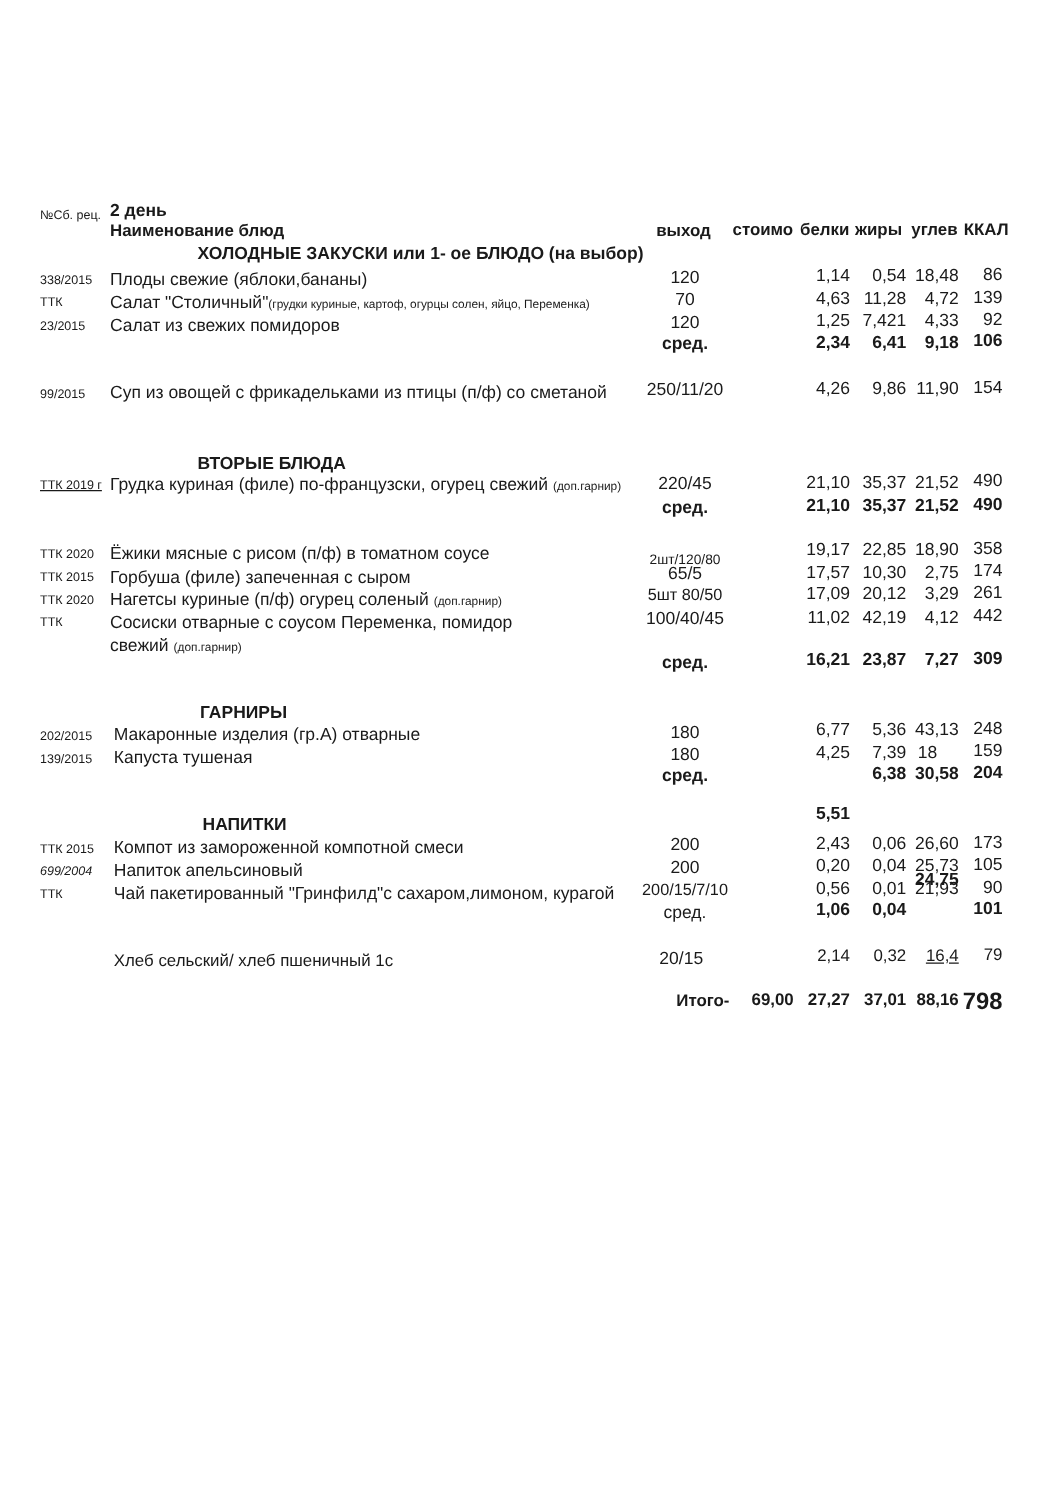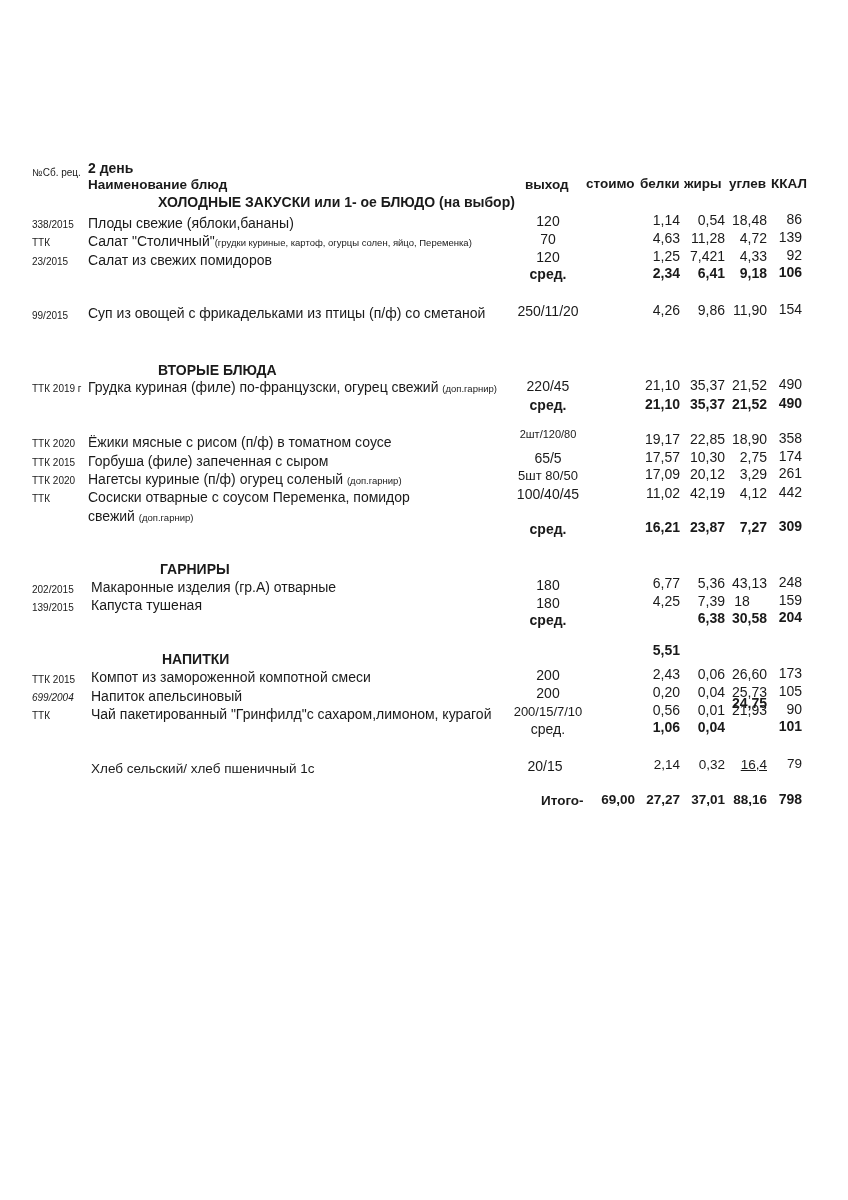--- a/index.html
+++ b/index.html
@@ -76,40 +76,40 @@
   <span class="abs name" style="top:305px;">Суп из овощей с фрикадельками из птицы (п/ф) со сметаной</span>
   <span class="abs out" style="top:303px;">250/11/20</span>
   <span class="abs num c-prot" style="top:302px;">4,26</span>
   <span class="abs num c-fat" style="top:302px;">9,86</span>
   <span class="abs num c-carb" style="top:302px;">11,90</span>
   <span class="abs num c-kcal" style="top:301px;">154</span>
 </div>
 
 <span class="abs sec" style="top:362px;left:158px;">ВТОРЫЕ  БЛЮДА</span>
 <div>
-  <span class="abs code" style="top:383px;">ТТК 2019 г</span>
+  <span class="abs code" style="top:383px;text-decoration:underline;">ТТК 2019 г</span>
   <span class="abs name" style="top:379px;"><span>Грудка куриная (филе) по-французски, огурец свежий</span> <span class="small">(доп.гарнир)</span></span>
   <span class="abs out" style="top:378px;">220/45</span>
   <span class="abs num c-prot" style="top:377px;">21,10</span>
   <span class="abs num c-fat" style="top:377px;">35,37</span>
   <span class="abs num c-carb" style="top:377px;">21,52</span>
   <span class="abs num c-kcal" style="top:376px;">490</span>
 </div>
 <div>
   <span class="abs out b" style="top:397px;">сред.</span>
   <span class="abs num c-prot b" style="top:396px;">21,10</span>
   <span class="abs num c-fat b" style="top:396px;">35,37</span>
   <span class="abs num c-carb b" style="top:396px;">21,52</span>
   <span class="abs num c-kcal b" style="top:395px;">490</span>
 </div>
 
 <div>
   <span class="abs code" style="top:438px;">ТТК 2020</span>
   <span class="abs name" style="top:434px;">Ёжики мясные с рисом (п/ф) в томатном соусе</span>
-  <span class="abs out s" style="top:428px;">2шт/120/80</span>
+  <span class="abs out s" style="top:442px;">2шт/120/80</span>
   <span class="abs num c-prot" style="top:431px;">19,17</span>
   <span class="abs num c-fat" style="top:431px;">22,85</span>
   <span class="abs num c-carb" style="top:431px;">18,90</span>
   <span class="abs num c-kcal" style="top:430px;">358</span>
 </div>
 <div>
   <span class="abs code" style="top:457px;">ТТК 2015</span>
   <span class="abs name" style="top:453px;">Горбуша (филе) запеченная с сыром</span>
   <span class="abs out" style="top:450px;">65/5</span>
   <span class="abs num c-prot" style="top:449px;">17,57</span>
@@ -215,14 +215,14 @@
   <span class="abs num c-carb" style="top:757px;font-size:13.5px;text-decoration:underline;">16,4</span>
   <span class="abs num c-kcal" style="top:756px;font-size:13.5px;">79</span>
 </div>
 
 <div>
   <span class="abs b" style="top:793px;left:541px;font-size:13.5px;">Итого-</span>
   <span class="abs num b c-cost" style="top:792px;font-size:13.5px;">69,00</span>
   <span class="abs num b c-prot" style="top:792px;font-size:13.5px;">27,27</span>
   <span class="abs num b c-fat" style="top:792px;font-size:13.5px;">37,01</span>
   <span class="abs num b c-carb" style="top:792px;font-size:13.5px;">88,16</span>
-  <span class="abs num b c-kcal" style="top:791px;font-size:14px;">798</span>
+  <span class="abs num b c-kcal" style="top:791px;font-size:19px;">798</span>
 </div>
 
 </body></html>

